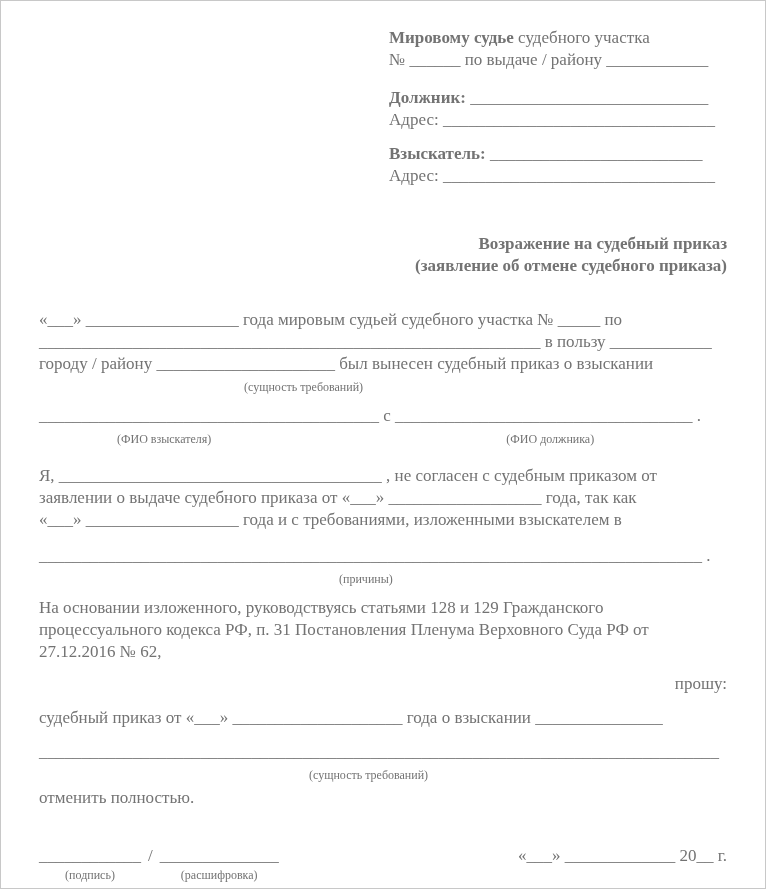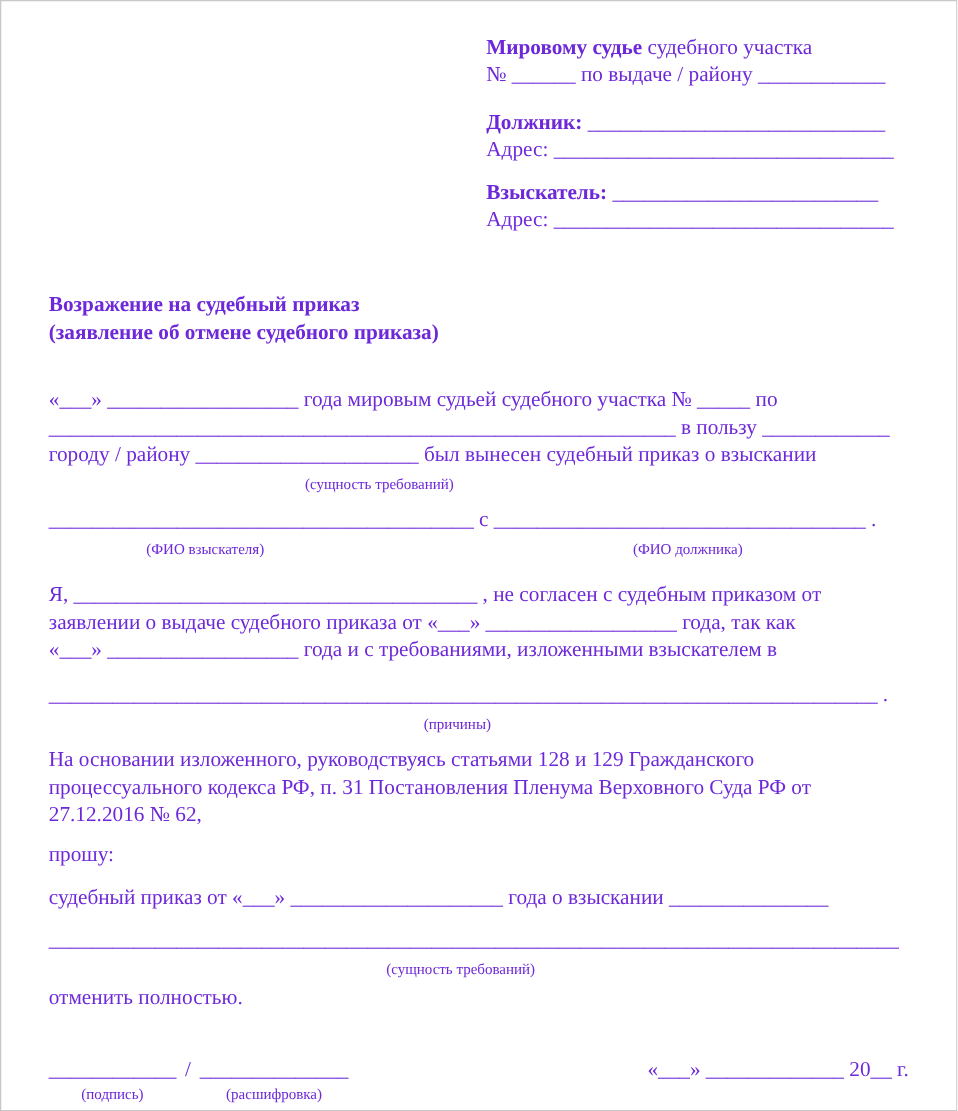--- a/index.html
+++ b/index.html
@@ -7,42 +7,42 @@
     position: relative;
     width: 766px;
     height: 889px;
     box-sizing: border-box;
     background: #ffffff;
     border: 1px solid #c8c8c8;
     padding: 26px 38px 0 38px;
     font-family: "Liberation Serif", serif;
     font-size: 17px;
     line-height: 22px;
-    color: #6d28d9;
+    color: #737373;
     overflow: hidden;
   }
   .line { white-space: pre; }
   .bold { font-weight: bold; }
   .header-block { margin-left: 350px; }
   .gap16 { height: 16px; }
   .gap12 { height: 12px; }
-  .title { margin-top: 46px; text-align: left; font-weight: bold; }
+  .title { margin-top: 46px; text-align: right; font-weight: bold; }
   .caption { font-size: 12px; line-height: 17px; white-space: pre; display: inline-block; }
   .cap-row { display: block; }
   .cap-essence1 { padding-left: 205px; }
   .cap-reasons  { padding-left: 300px; text-align: right; }
   .cap-essence2 { padding-left: 270px; }
   .cap-fio-left  { margin-left: 78px; }
   .cap-fio-right { margin-left: 295px; }
   .p-intro { margin-top: 32px; }
   .parties-line { margin-top: 8px; }
   .p-objection { margin-top: 16px; }
   .blank-line-obj { margin-top: 14px; }
   .p-legal { margin-top: 8px; }
-  .request-word { margin-top: 10px; }
+  .request-word { margin-top: 10px; text-align: right; }
   .request-line { margin-top: 12px; }
   .blank-line-req { margin-top: 12px; }
   .closing { margin-top: 2px; }
   .sig-row { margin-top: 36px; display: flex; align-items: flex-start; }
   .sig-col { display: inline-flex; flex-direction: column; align-items: center; text-align: right; }
   .sig-slash { margin: 0 7px; }
   .sig-date { margin-left: auto; white-space: pre; }
 </style>
 </head>
 <body>

